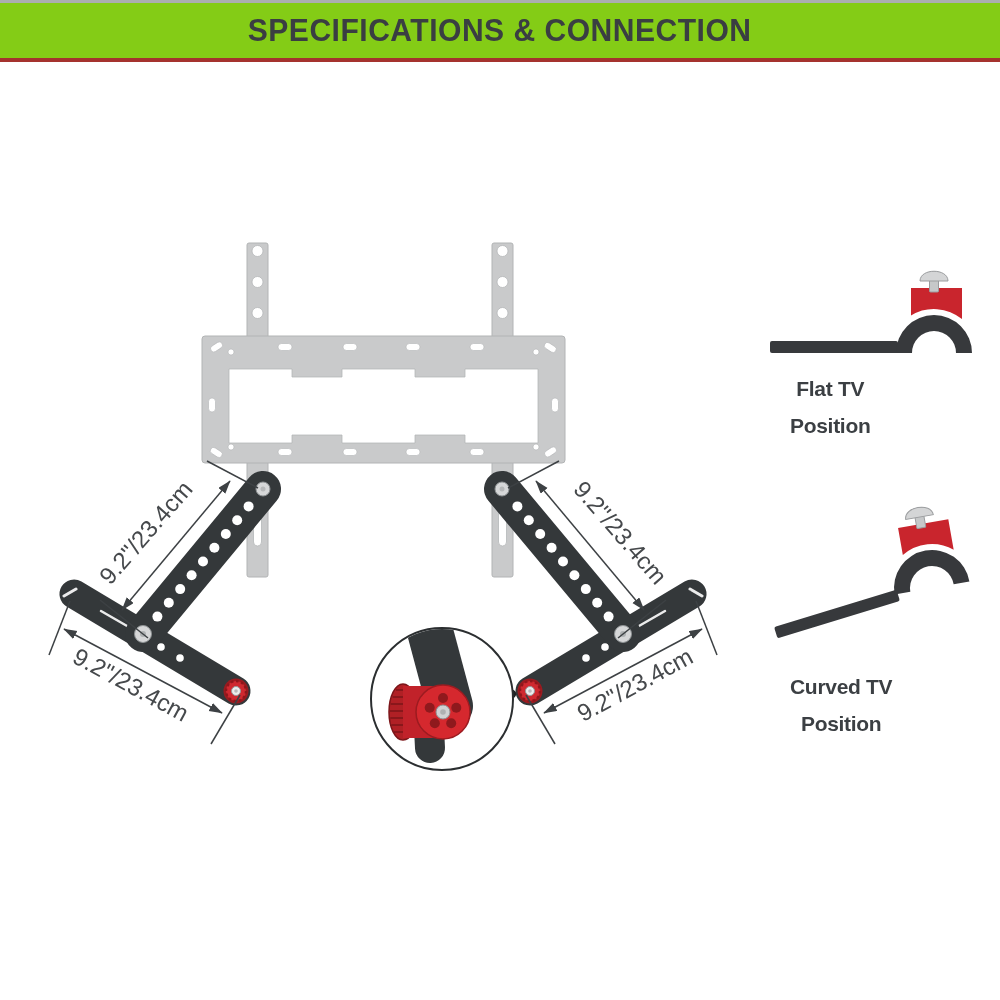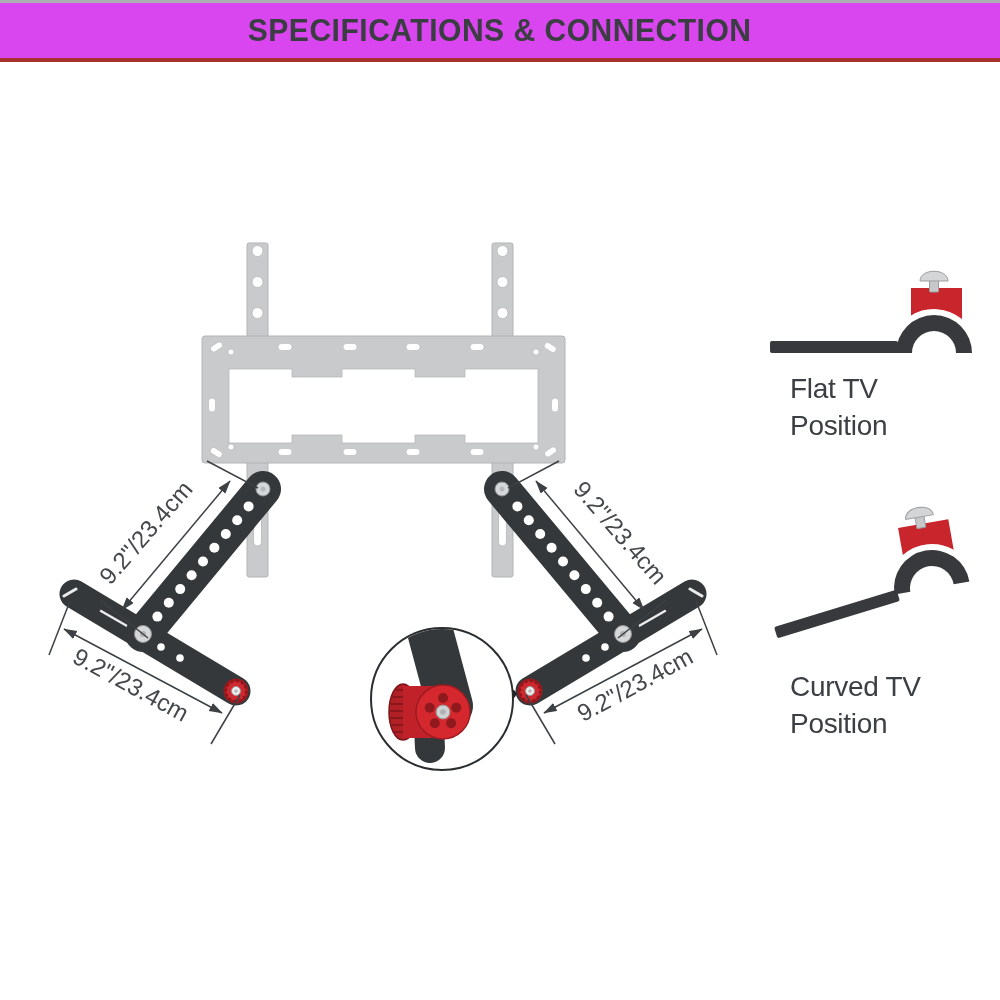--- a/index.html
+++ b/index.html
@@ -3,32 +3,32 @@
 <meta charset="utf-8">
 <style>
   html,body{margin:0;padding:0;}
   body{
     width:1000px;height:1000px;background:#ffffff;position:relative;overflow:hidden;
     font-family:"Liberation Sans",sans-serif;
   }
   .stage{position:absolute;inset:0;width:1000px;height:1000px;}
   .header{
     position:absolute;top:0;left:0;width:1000px;height:55px;
-    background:#d946ef;border-top:3px solid #abaeb0;border-bottom:4px solid #a5322e;
+    background:#84cc16;border-top:3px solid #abaeb0;border-bottom:4px solid #a5322e;
     display:flex;align-items:center;justify-content:center;z-index:3;
   }
   .header .title{
     font-size:31px;font-weight:bold;letter-spacing:.5px;color:#3a3e42;
     transform:scaleX(.97);white-space:nowrap;
   }
   svg.diagram{position:absolute;left:0;top:0;z-index:1;}
   .dim-text{font-family:"Liberation Sans",sans-serif;font-size:24px;fill:#46494c;}
   .legend-label{
-    position:absolute;z-index:2;color:#3b3f43;font-size:28px;font-weight:400;
-    line-height:37px;letter-spacing:-.3px;white-space:nowrap;
+    position:absolute;z-index:2;color:#3b3f43;font-size:21px;font-weight:700;
+    line-height:37px;letter-spacing:-.3px;white-space:nowrap;text-align:center;
   }
   #flat-label{left:790px;top:370px;}
   #curved-label{left:790px;top:668px;}
 </style>
 </head>
 <body>
 
 <div class="stage">
 
   <div class="header">

